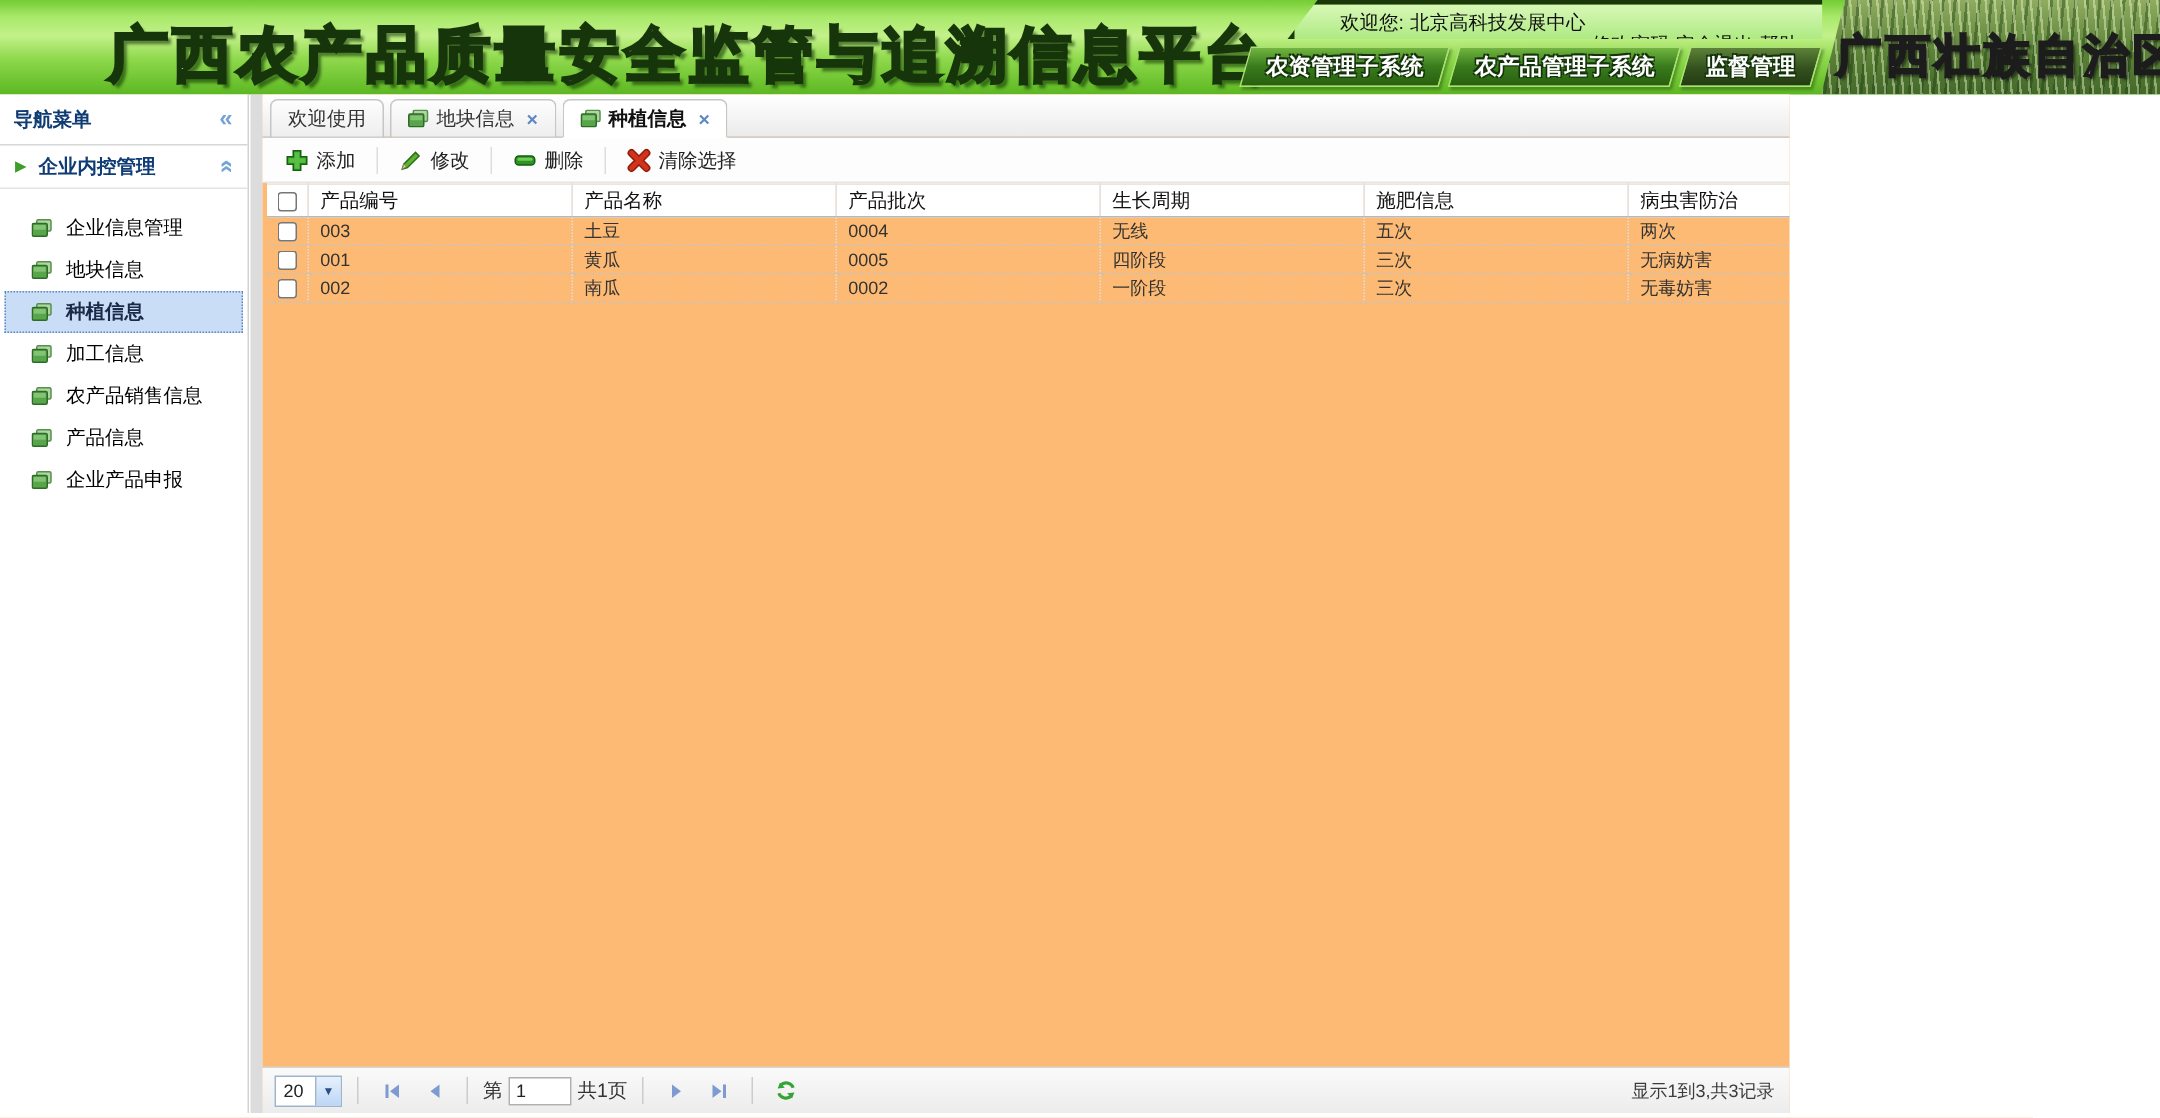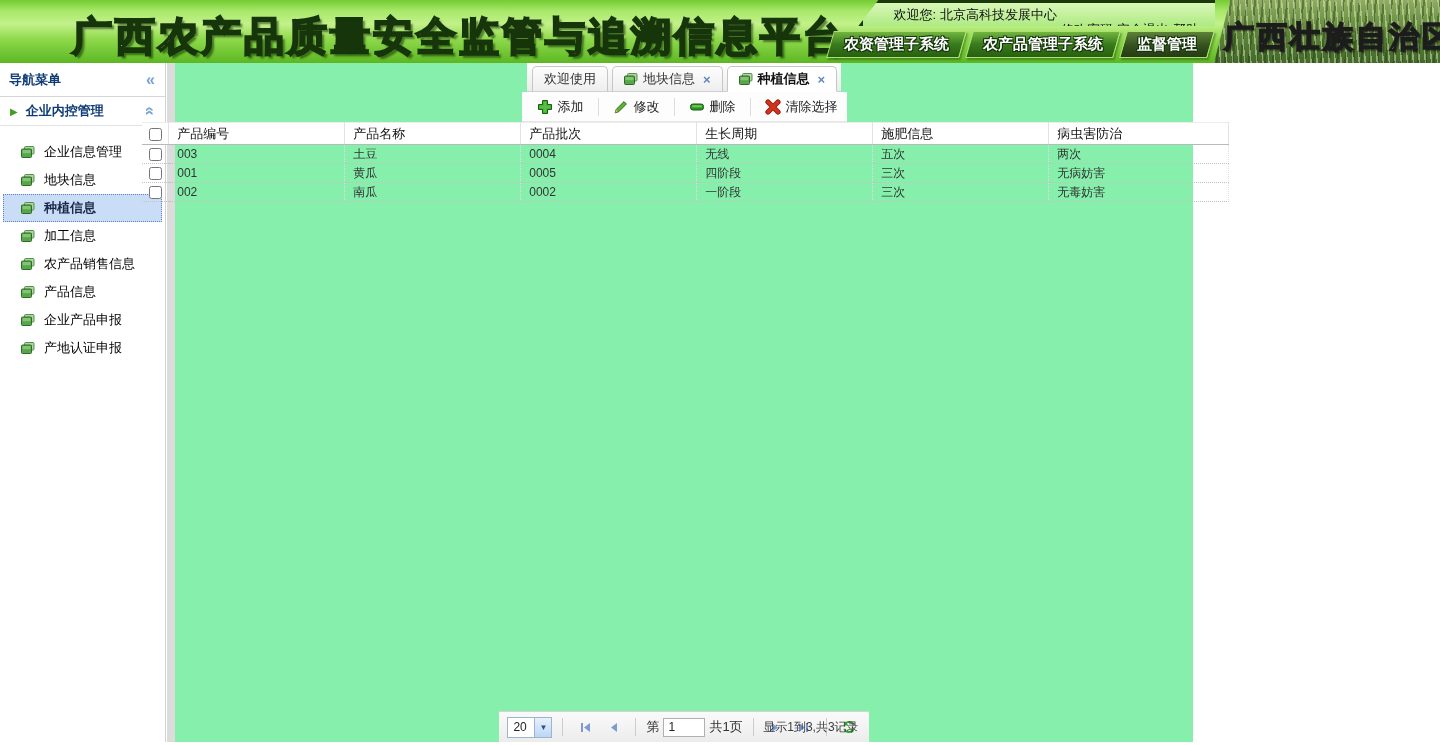--- a/index.html
+++ b/index.html
@@ -55,22 +55,22 @@
   .menu { padding-top:12px; }
   .menu-item { height:28px; display:flex; align-items:center; gap:9px; padding-left:21px;
     font-size:13px; color:#000; cursor:pointer; white-space:nowrap; }
   .menu-item.selected { background:#c9ddf6; border:1px dotted #5d86c2; margin:0 3px;
     padding-left:17px; font-weight:bold; color:#1a2a4a; }
   .ficon { width:14px; height:12px; flex:0 0 14px; }
 
   #splitter { position:absolute; left:167px; top:63px; width:8px; bottom:3px; background:#dcdcdc; cursor:col-resize; }
 
   
-  #content { position:absolute; left:175px; top:63px; right:0; bottom:3px; background:#86efac;
-    display:flex; flex-direction:column;align-items:center; }
+  #content { position:absolute; left:175px; top:63px; right:0; bottom:3px; background:#fdba74;
+    display:flex; flex-direction:column; }
 
   .tabbar { height:29px; background:linear-gradient(180deg,#ffffff,#ebebeb);
     border-bottom:1px solid #cfcfcf; display:flex; align-items:flex-end; padding-left:5px; }
   .tab { height:26px; display:flex; align-items:center; gap:5px; padding:0 11px;
     margin-right:4px; margin-bottom:-1px; border:1px solid #c6c6c6; border-bottom:1px solid #cfcfcf;
     border-radius:5px 5px 0 0; background:linear-gradient(180deg,#fdfdfd,#eeeeee);
     font-size:13px; color:#333; cursor:pointer; }
   .tab.active { background:#fff; border-bottom:1px solid #fff; font-weight:bold; color:#111; }
   .tab .x { color:#5f87c4; font-weight:bold; font-size:13px; margin-left:3px; cursor:pointer; }
 
@@ -198,28 +198,20 @@
           </svg>
         <span>产品信息</span>
       </div>
       <div class="menu-item">
         <svg class="ficon" viewBox="0 0 14 12">
             <rect x="3.5" y="0.5" width="9.5" height="7.5" rx="1" fill="#aed6a0" stroke="#57904b"></rect>
             <rect x="0.5" y="3" width="10" height="8.5" rx="1" fill="#57a649" stroke="#2f6b28"></rect>
             <rect x="1.5" y="4" width="8" height="3.2" rx="0.6" fill="#8cc77e" opacity="0.85"></rect>
           </svg>
         <span>企业产品申报</span>
-      </div>
-      <div class="menu-item">
-        <svg class="ficon" viewBox="0 0 14 12">
-            <rect x="3.5" y="0.5" width="9.5" height="7.5" rx="1" fill="#aed6a0" stroke="#57904b"></rect>
-            <rect x="0.5" y="3" width="10" height="8.5" rx="1" fill="#57a649" stroke="#2f6b28"></rect>
-            <rect x="1.5" y="4" width="8" height="3.2" rx="0.6" fill="#8cc77e" opacity="0.85"></rect>
-          </svg>
-        <span>产地认证申报</span>
       </div>
     </div>
   </aside>
 
   <div id="splitter"></div>
 
   <main id="content">
 
     <div class="tabbar">
       <div class="tab">

